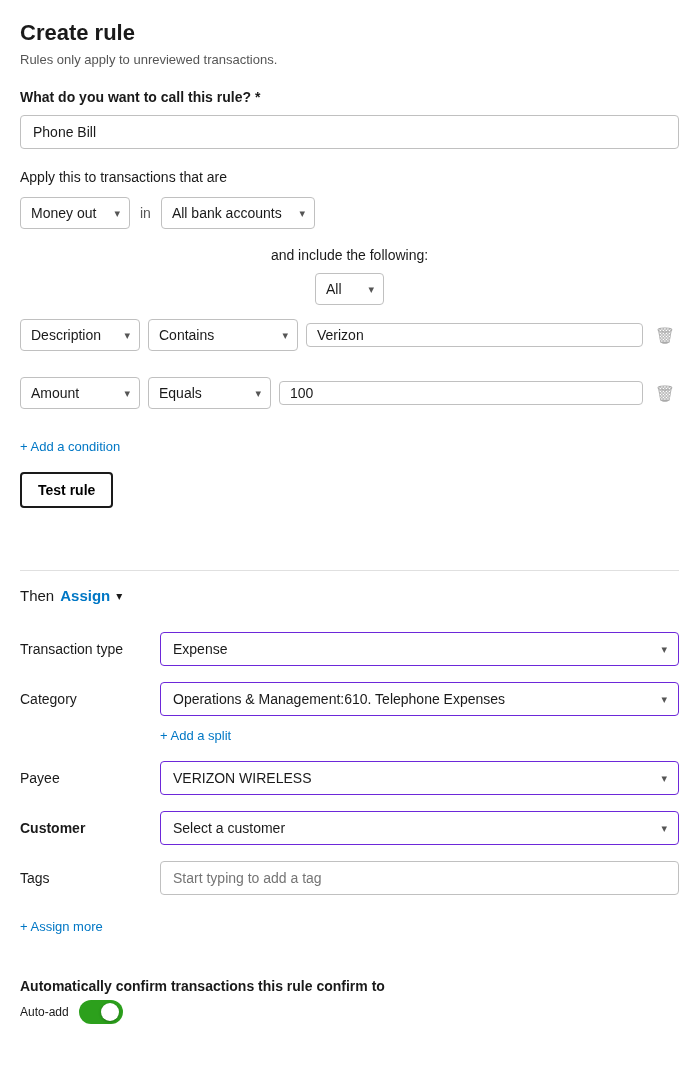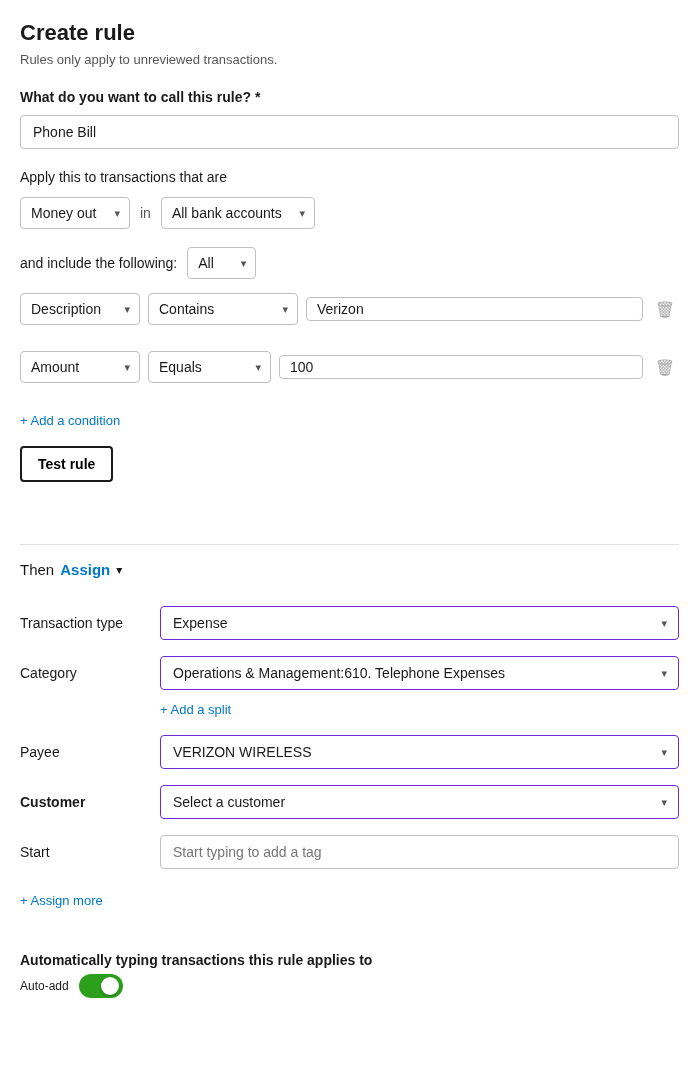--- a/index.html
+++ b/index.html
@@ -75,20 +75,21 @@
     }
     .in-label {
       font-size: 14px;
       color: #555;
     }
     .include-row {
       display: flex;
       align-items: center;
       gap: 10px;
       margin-bottom: 14px;
+      flex-direction: column;
     }
     .include-text {
       font-size: 14px;
       color: #1a1a1a;
     }
     .condition-row {
       display: flex;
       align-items: center;
       gap: 8px;
       margin-bottom: 26px;
@@ -446,33 +447,33 @@
           <div class="full-select-wrapper">
             <select>
               <option value="">Select a customer</option>
             </select>
             <span class="chevron">▾</span>
           </div>
         </td>
       </tr>
 
       <tr>
-        <td>Start</td>
+        <td>Tags</td>
         <td>
           <input class="tags-input" type="text" placeholder="Start typing to add a tag" style="">
         </td>
       </tr>
     </tbody>
   </table>
 
   <a class="assign-more-link">+ Assign more</a>
 </div>
 
 <div class="auto-confirm-section">
-  <div class="auto-confirm-title">Automatically typing transactions this rule applies to</div>
+  <div class="auto-confirm-title">Automatically confirm transactions this rule confirm to</div>
   <div class="auto-add-row">
     <span class="auto-add-label">Auto-add</span>
     <label class="toggle">
 
       <span class="toggle-slider"></span>
     </label>
   </div>
 </div>
 
 </body></html>

